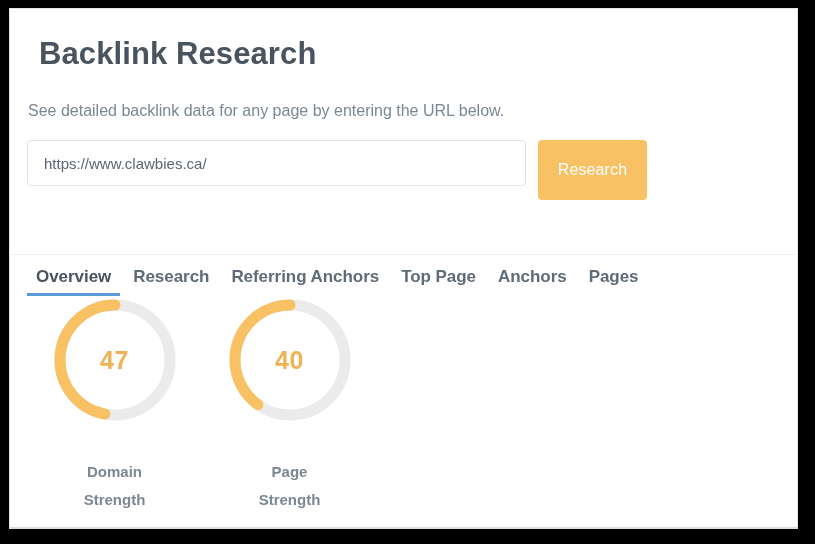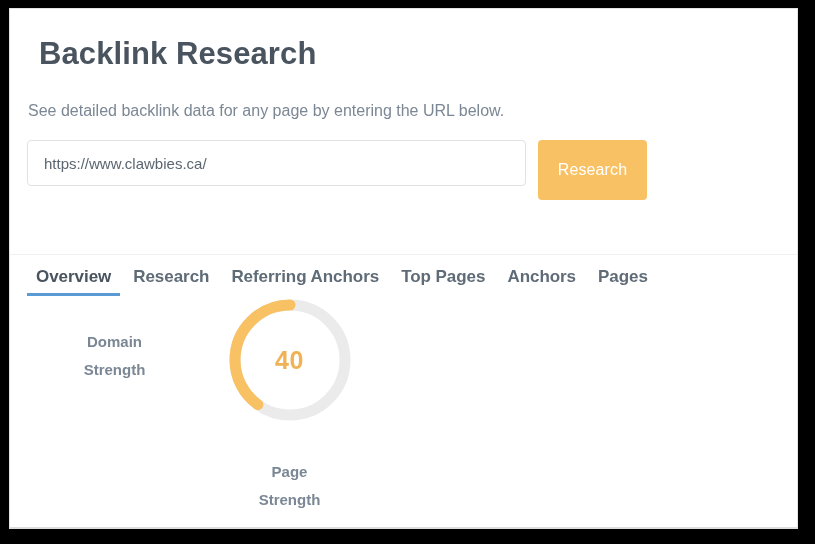--- a/index.html
+++ b/index.html
@@ -217,29 +217,36 @@
       <div id="search-row">
         <input id="url-input" type="text" value="https://www.clawbies.ca/" placeholder="Enter URL" style="">
         <button id="research-button">Research</button>
       </div>
 
       <div id="tabs">
         <div id="tab-strip">
             <div class="tab active">Overview</div>
             <div class="tab">Research</div>
             <div class="tab">Referring Anchors</div>
-            <div class="tab">Top Pages</div>
+            <div class="tab">Top Page</div>
             <div class="tab">Anchors</div>
             <div class="tab">Pages</div>
           </div>
       </div>
       <div id="tab-divider"></div>
 
       <div id="gauges">
           <div class="gauge-block">
+            <div class="gauge-ring">
+              <svg viewBox="0 0 130 130">
+                <circle cx="65" cy="65" r="55" fill="none" stroke="#ebebeb" stroke-width="11"></circle>
+                <circle cx="65" cy="65" r="55" fill="none" stroke="#f8c163" stroke-width="11" stroke-linecap="round" stroke-dasharray="162.4203401905923 183.15485170428497" transform="rotate(-90 65 65) scale(1,-1) translate(0,-130)"></circle>
+              </svg>
+              <div class="gauge-value">47</div>
+            </div>
             <div class="gauge-label">Domain
 Strength</div>
           </div>
           <div class="gauge-block">
             <div class="gauge-ring">
               <svg viewBox="0 0 130 130">
                 <circle cx="65" cy="65" r="55" fill="none" stroke="#ebebeb" stroke-width="11"></circle>
                 <circle cx="65" cy="65" r="55" fill="none" stroke="#f8c163" stroke-width="11" stroke-linecap="round" stroke-dasharray="138.2300767579509 207.34511513692635" transform="rotate(-90 65 65) scale(1,-1) translate(0,-130)"></circle>
               </svg>
               <div class="gauge-value">40</div>

